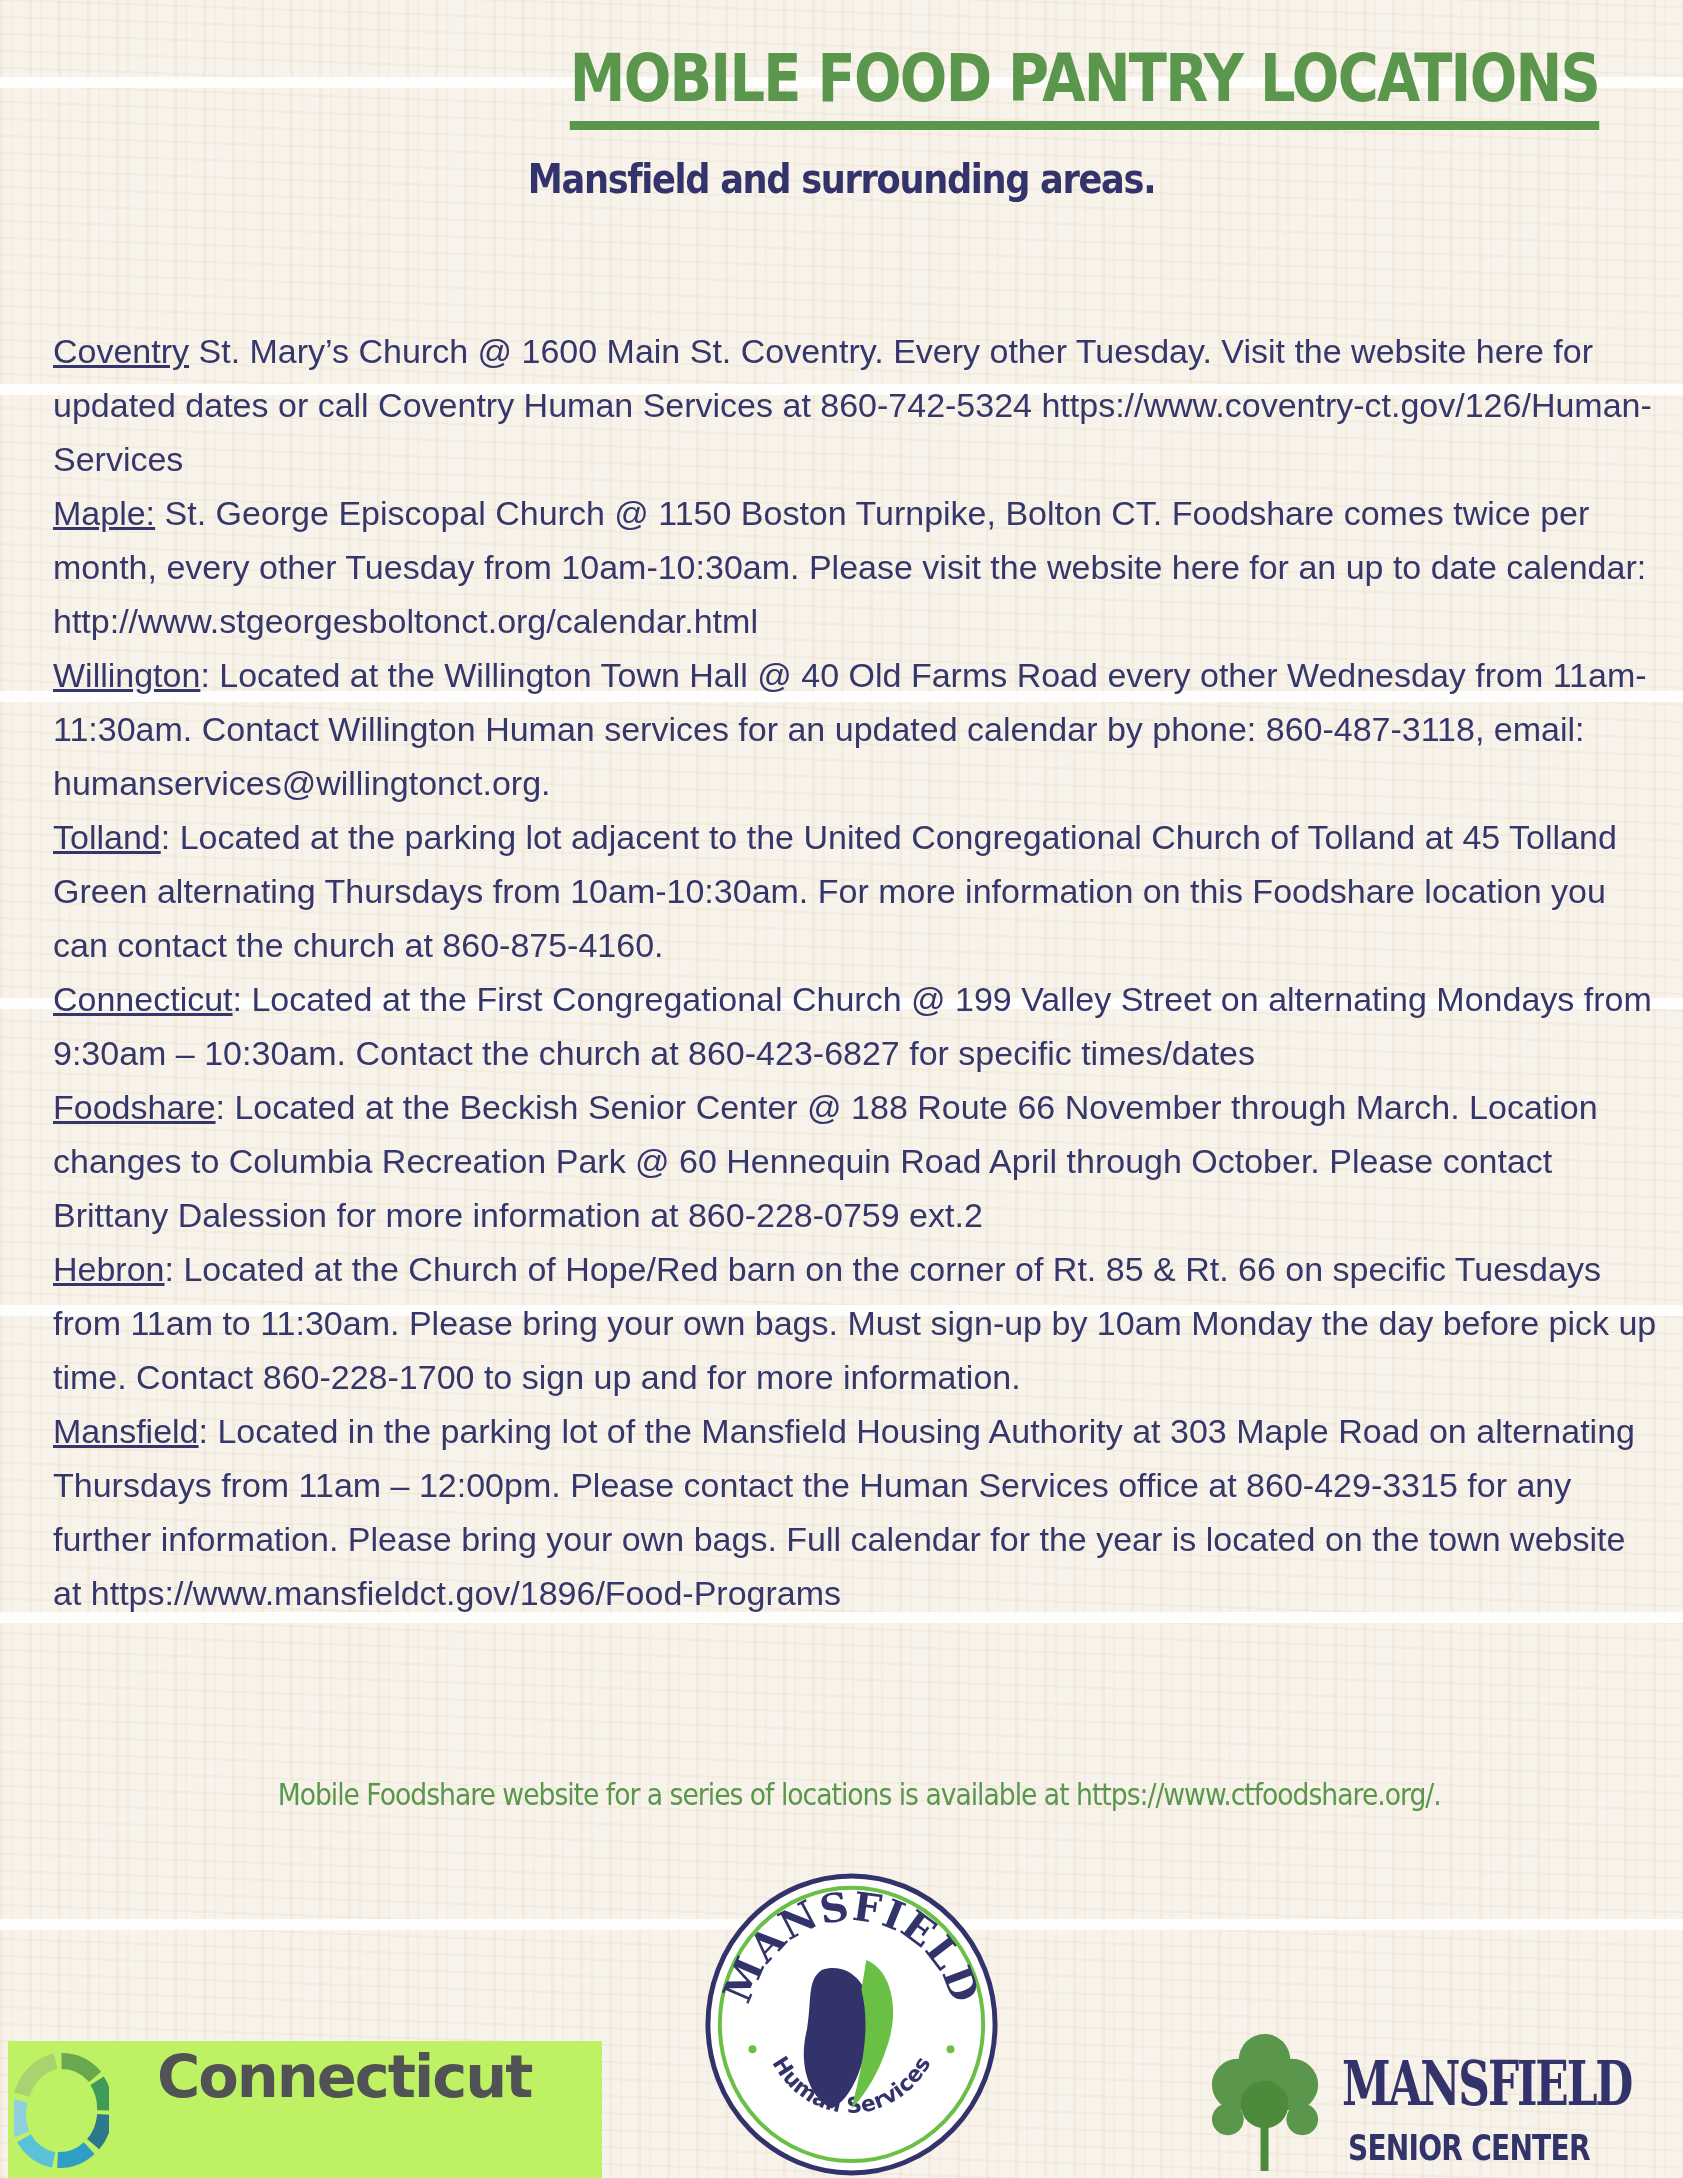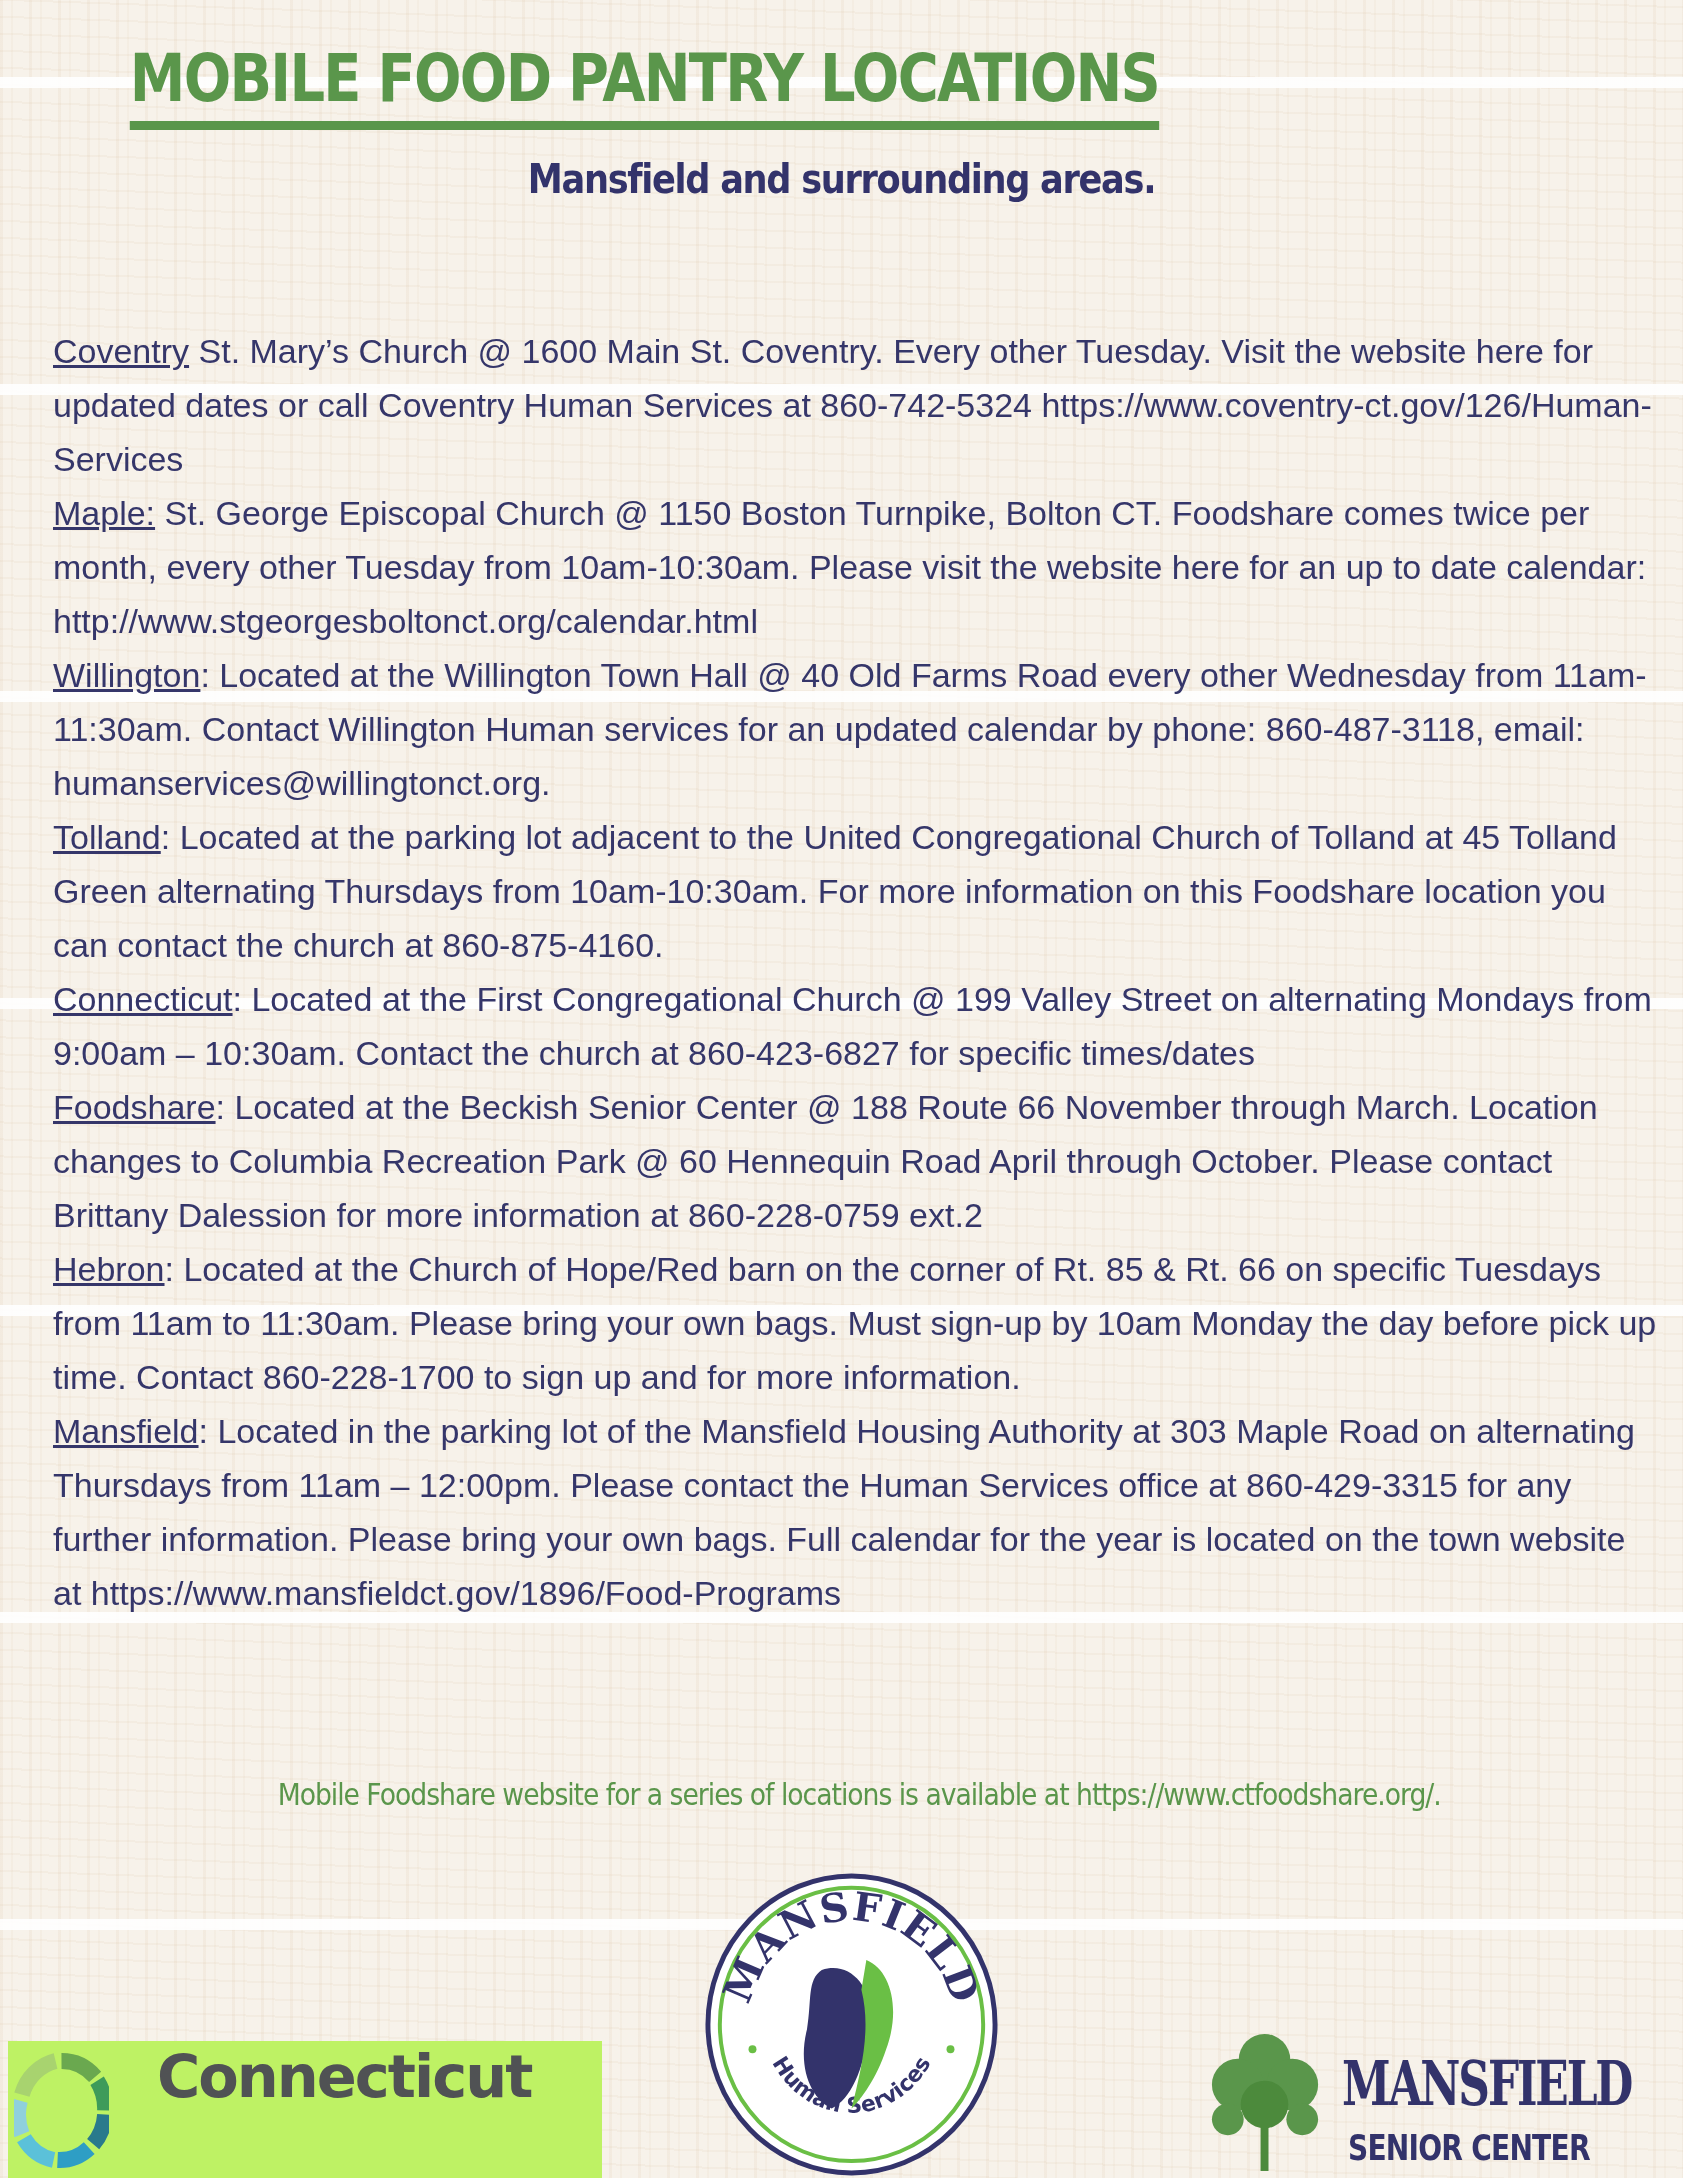--- a/index.html
+++ b/index.html
@@ -3,21 +3,21 @@
 <meta charset="utf-8">
 <style>
   html,body{margin:0;padding:0;}
   body{width:1683px;height:2178px;position:relative;overflow:hidden;
     background:#f7f2ea;
     background-image:
       repeating-linear-gradient(0deg, rgba(255,255,255,0) 0 248px, rgba(255,255,255,0.9) 248px 259px, rgba(255,255,255,0) 259px 307px),
       repeating-linear-gradient(90deg, rgba(205,170,130,0.10) 0 3px, rgba(255,255,255,0) 3px 11px, rgba(210,180,140,0.08) 11px 13px, rgba(255,255,255,0) 13px 29px),
       repeating-linear-gradient(2deg, rgba(200,165,120,0.08) 0 2px, rgba(255,255,255,0) 2px 17px);
     font-family:"Liberation Sans", sans-serif;}
-  .title{position:absolute;left:0;right:0;top:38px;text-align:left;margin-left:46px;}
+  .title{position:absolute;left:0;right:0;top:38px;text-align:right;}
   .title span{font-family:"DejaVu Sans", sans-serif;font-weight:bold;color:#5a964b;font-size:65px;letter-spacing:-2px;
     display:inline-block;border-bottom:9px solid #5a964b;padding-bottom:2px;line-height:81px;transform:scaleX(0.86);transform-origin:center;}
   .subtitle{position:absolute;left:0;right:0;top:156px;text-align:center;color:#33336b;font-family:"DejaVu Sans",sans-serif;font-weight:bold;font-size:40px;letter-spacing:-1.5px;}
   .subtitle span{display:inline-block;transform:scaleX(0.88);}
   .body{position:absolute;left:53px;top:324px;width:1604px;color:#35366a;font-size:34px;line-height:54px;}
   .entry{margin:0;}
   .place{font-weight:normal;text-decoration:underline;}
   .footer{position:absolute;left:0;right:0;top:1776px;text-align:center;color:#5a964b;font-family:"DejaVu Sans",sans-serif;font-size:31px;letter-spacing:-1.2px;padding-left:36px;}
   .footer span{display:inline-block;transform:scaleX(0.86);}
   .ctfs{position:absolute;left:8px;top:2041px;width:594px;height:167px;background:#bef264;}
@@ -32,21 +32,21 @@
 <body>
 
 <div class="title"><span>MOBILE FOOD PANTRY LOCATIONS</span></div>
 <div class="subtitle"><span>Mansfield and surrounding areas.</span></div>
 
 <div class="body">
   <p class="entry"><span class="place">Coventry</span><span> </span><span>St. Mary’s Church @ 1600 Main St. Coventry. Every other Tuesday. Visit the website here for updated dates or call Coventry Human Services at 860-742-5324 https://www.coventry-ct.gov/126/Human-Services</span></p>
   <p class="entry"><span class="place">Maple:</span><span> </span><span>St. George Episcopal Church @ 1150 Boston Turnpike, Bolton CT. Foodshare comes twice per month, every other Tuesday from 10am-10:30am. Please visit the website here for an up to date calendar: http://www.stgeorgesboltonct.org/calendar.html</span></p>
   <p class="entry"><span class="place">Willington</span><span>: </span><span>Located at the Willington Town Hall @ 40 Old Farms Road every other Wednesday from 11am-11:30am. Contact Willington Human services for an updated calendar by phone: 860-487-3118, email: humanservices@willingtonct.org.</span></p>
   <p class="entry"><span class="place">Tolland</span><span>: </span><span>Located at the parking lot adjacent to the United Congregational Church of Tolland at 45 Tolland Green alternating Thursdays from 10am-10:30am. For more information on this Foodshare location you can contact the church at 860-875-4160.</span></p>
-  <p class="entry"><span class="place">Connecticut</span><span>: </span><span>Located at the First Congregational Church @ 199 Valley Street on alternating Mondays from 9:00am – 10:30am. Contact the church at 860-423-6827 for specific times/dates</span></p>
+  <p class="entry"><span class="place">Connecticut</span><span>: </span><span>Located at the First Congregational Church @ 199 Valley Street on alternating Mondays from 9:30am – 10:30am. Contact the church at 860-423-6827 for specific times/dates</span></p>
   <p class="entry"><span class="place">Foodshare</span><span>: </span><span>Located at the Beckish Senior Center @ 188 Route 66 November through March. Location changes to Columbia Recreation Park @ 60 Hennequin Road April through October. Please contact Brittany Dalession for more information at 860-228-0759 ext.2</span></p>
   <p class="entry"><span class="place">Hebron</span><span>: </span><span>Located at the Church of Hope/Red barn on the corner of Rt. 85 &amp; Rt. 66 on specific Tuesdays from 11am to 11:30am. Please bring your own bags. Must sign-up by 10am Monday the day before pick up time. Contact 860-228-1700 to sign up and for more information.</span></p>
   <p class="entry"><span class="place">Mansfield</span><span>: </span><span>Located in the parking lot of the Mansfield Housing Authority at 303 Maple Road on alternating Thursdays from 11am – 12:00pm. Please contact the Human Services office at 860-429-3315 for any further information. Please bring your own bags. Full calendar for the year is located on the town website at https://www.mansfieldct.gov/1896/Food-Programs</span></p>
 </div>
 
 <div class="footer"><span>Mobile Foodshare website for a series of locations is available at https://www.ctfoodshare.org/.</span></div>
 
 <div class="ctfs">
   <svg class="ctfs-ring" viewBox="0 0 96 118">
     <g fill="none" stroke-width="16">

